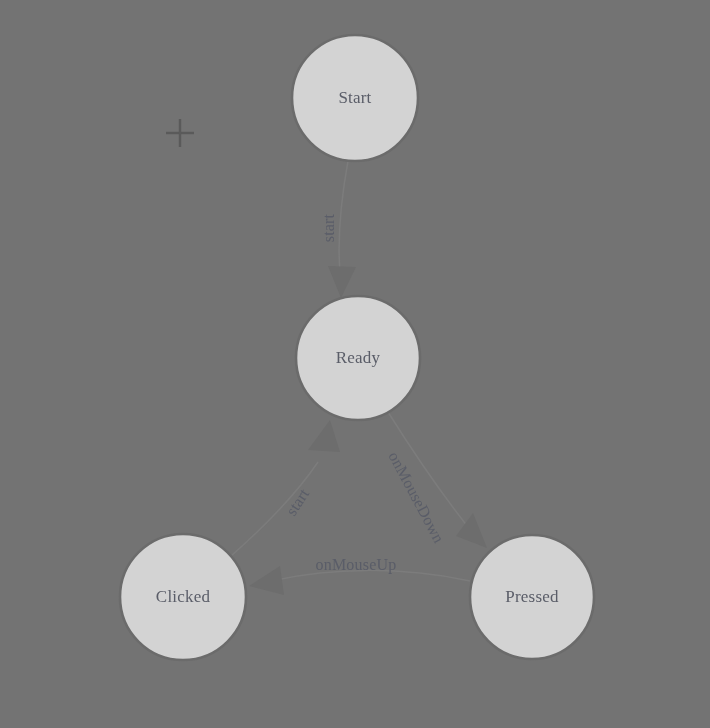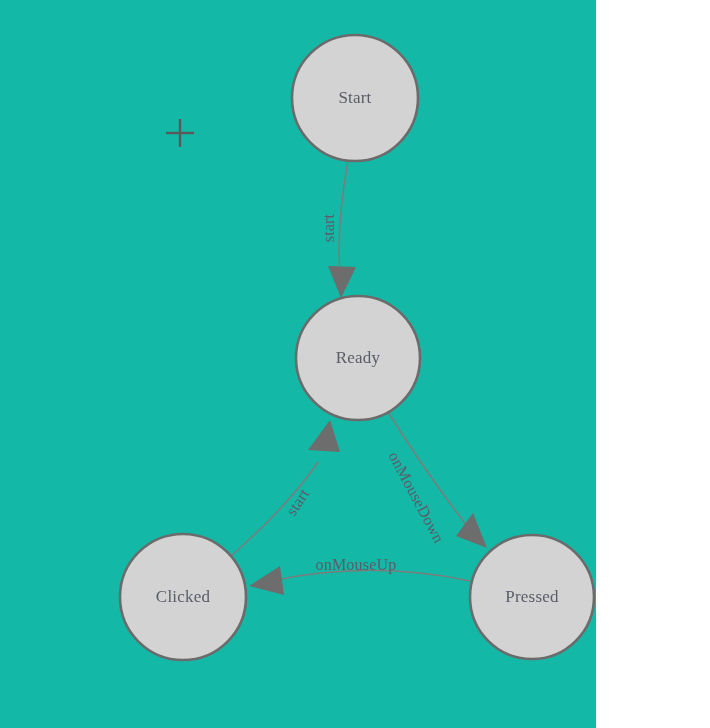--- a/index.html
+++ b/index.html
@@ -6,23 +6,23 @@
   html, body {
     margin: 0;
     padding: 0;
     background: #ffffff;
   }
   body {
     font-family: "Liberation Serif", "DejaVu Serif", serif;
   }
   #canvas-root {
     position: relative;
-    width: 596px;
+    width: 710px;
     height: 728px;
-    background: #14b8a6;
+    background: #737373;
     overflow: hidden;
   }
   #diagram-svg {
     position: absolute;
     left: 0;
     top: 0;
     width: 710px;
     height: 728px;
     display: block;
   }

